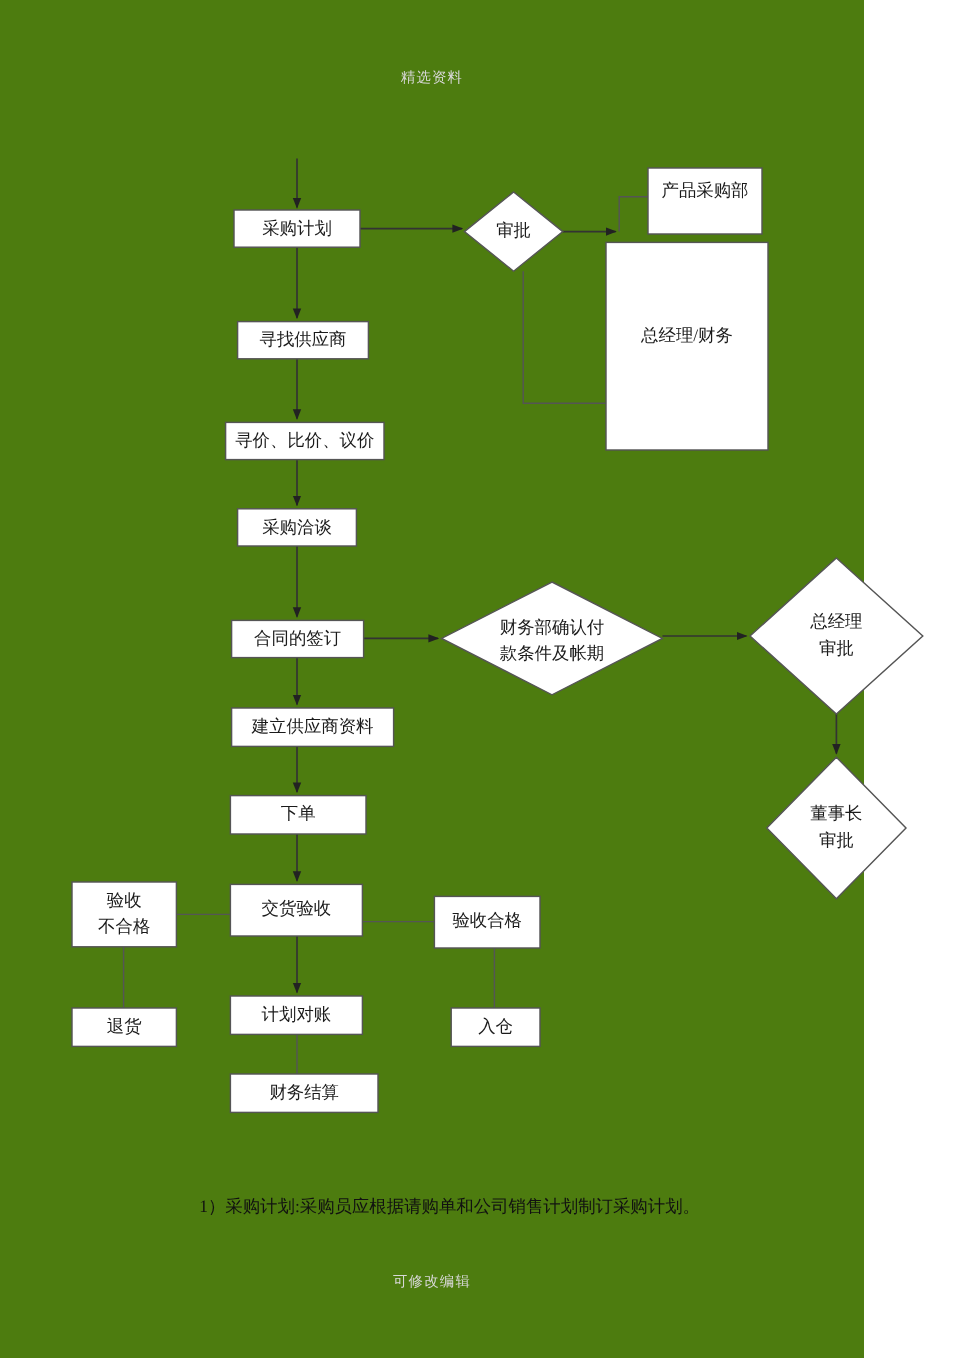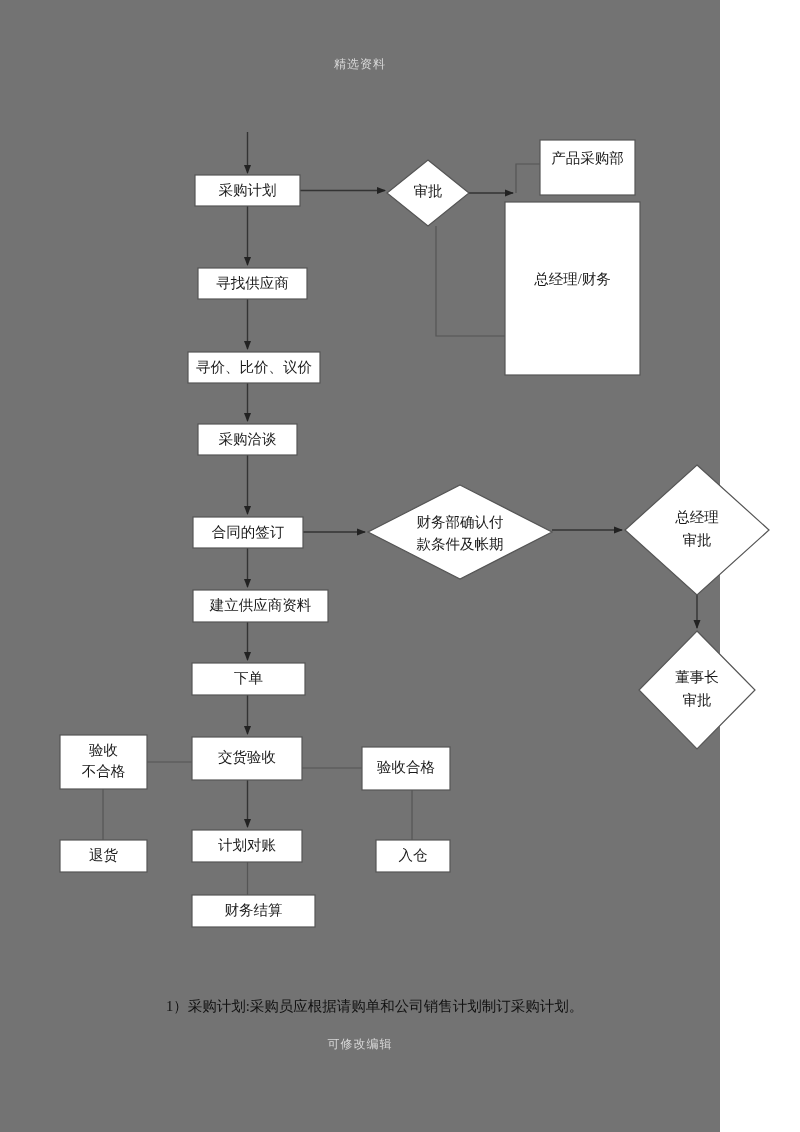--- a/index.html
+++ b/index.html
@@ -12,34 +12,34 @@
     height: 1132px;
     position: relative;
     font-family: "Liberation Serif", "DejaVu Serif", serif;
     overflow: hidden;
   }
   .page {
     position: absolute;
     inset: 0;
     width: 720px;
     height: 1132px;
-    background: #737373;
+    background: #4d7c0f;
   }
   .watermark {
     position: absolute;
     width: 100%;
     text-align: center;
     color: #d8d8d8;
     font-size: 12px;
     letter-spacing: 1px;
     font-family: "Liberation Sans", "DejaVu Sans", sans-serif;
     user-select: none;
   }
   #header-watermark { top: 56px; }
-  #footer-watermark { top: 1036px; }
+  #footer-watermark { top: 1060px; }
 
   #flow-svg {
     position: absolute;
     left: 0;
     top: 0;
     width: 800px;
     height: 1000px;
   }
   .nodebox {
     fill: #ffffff;

